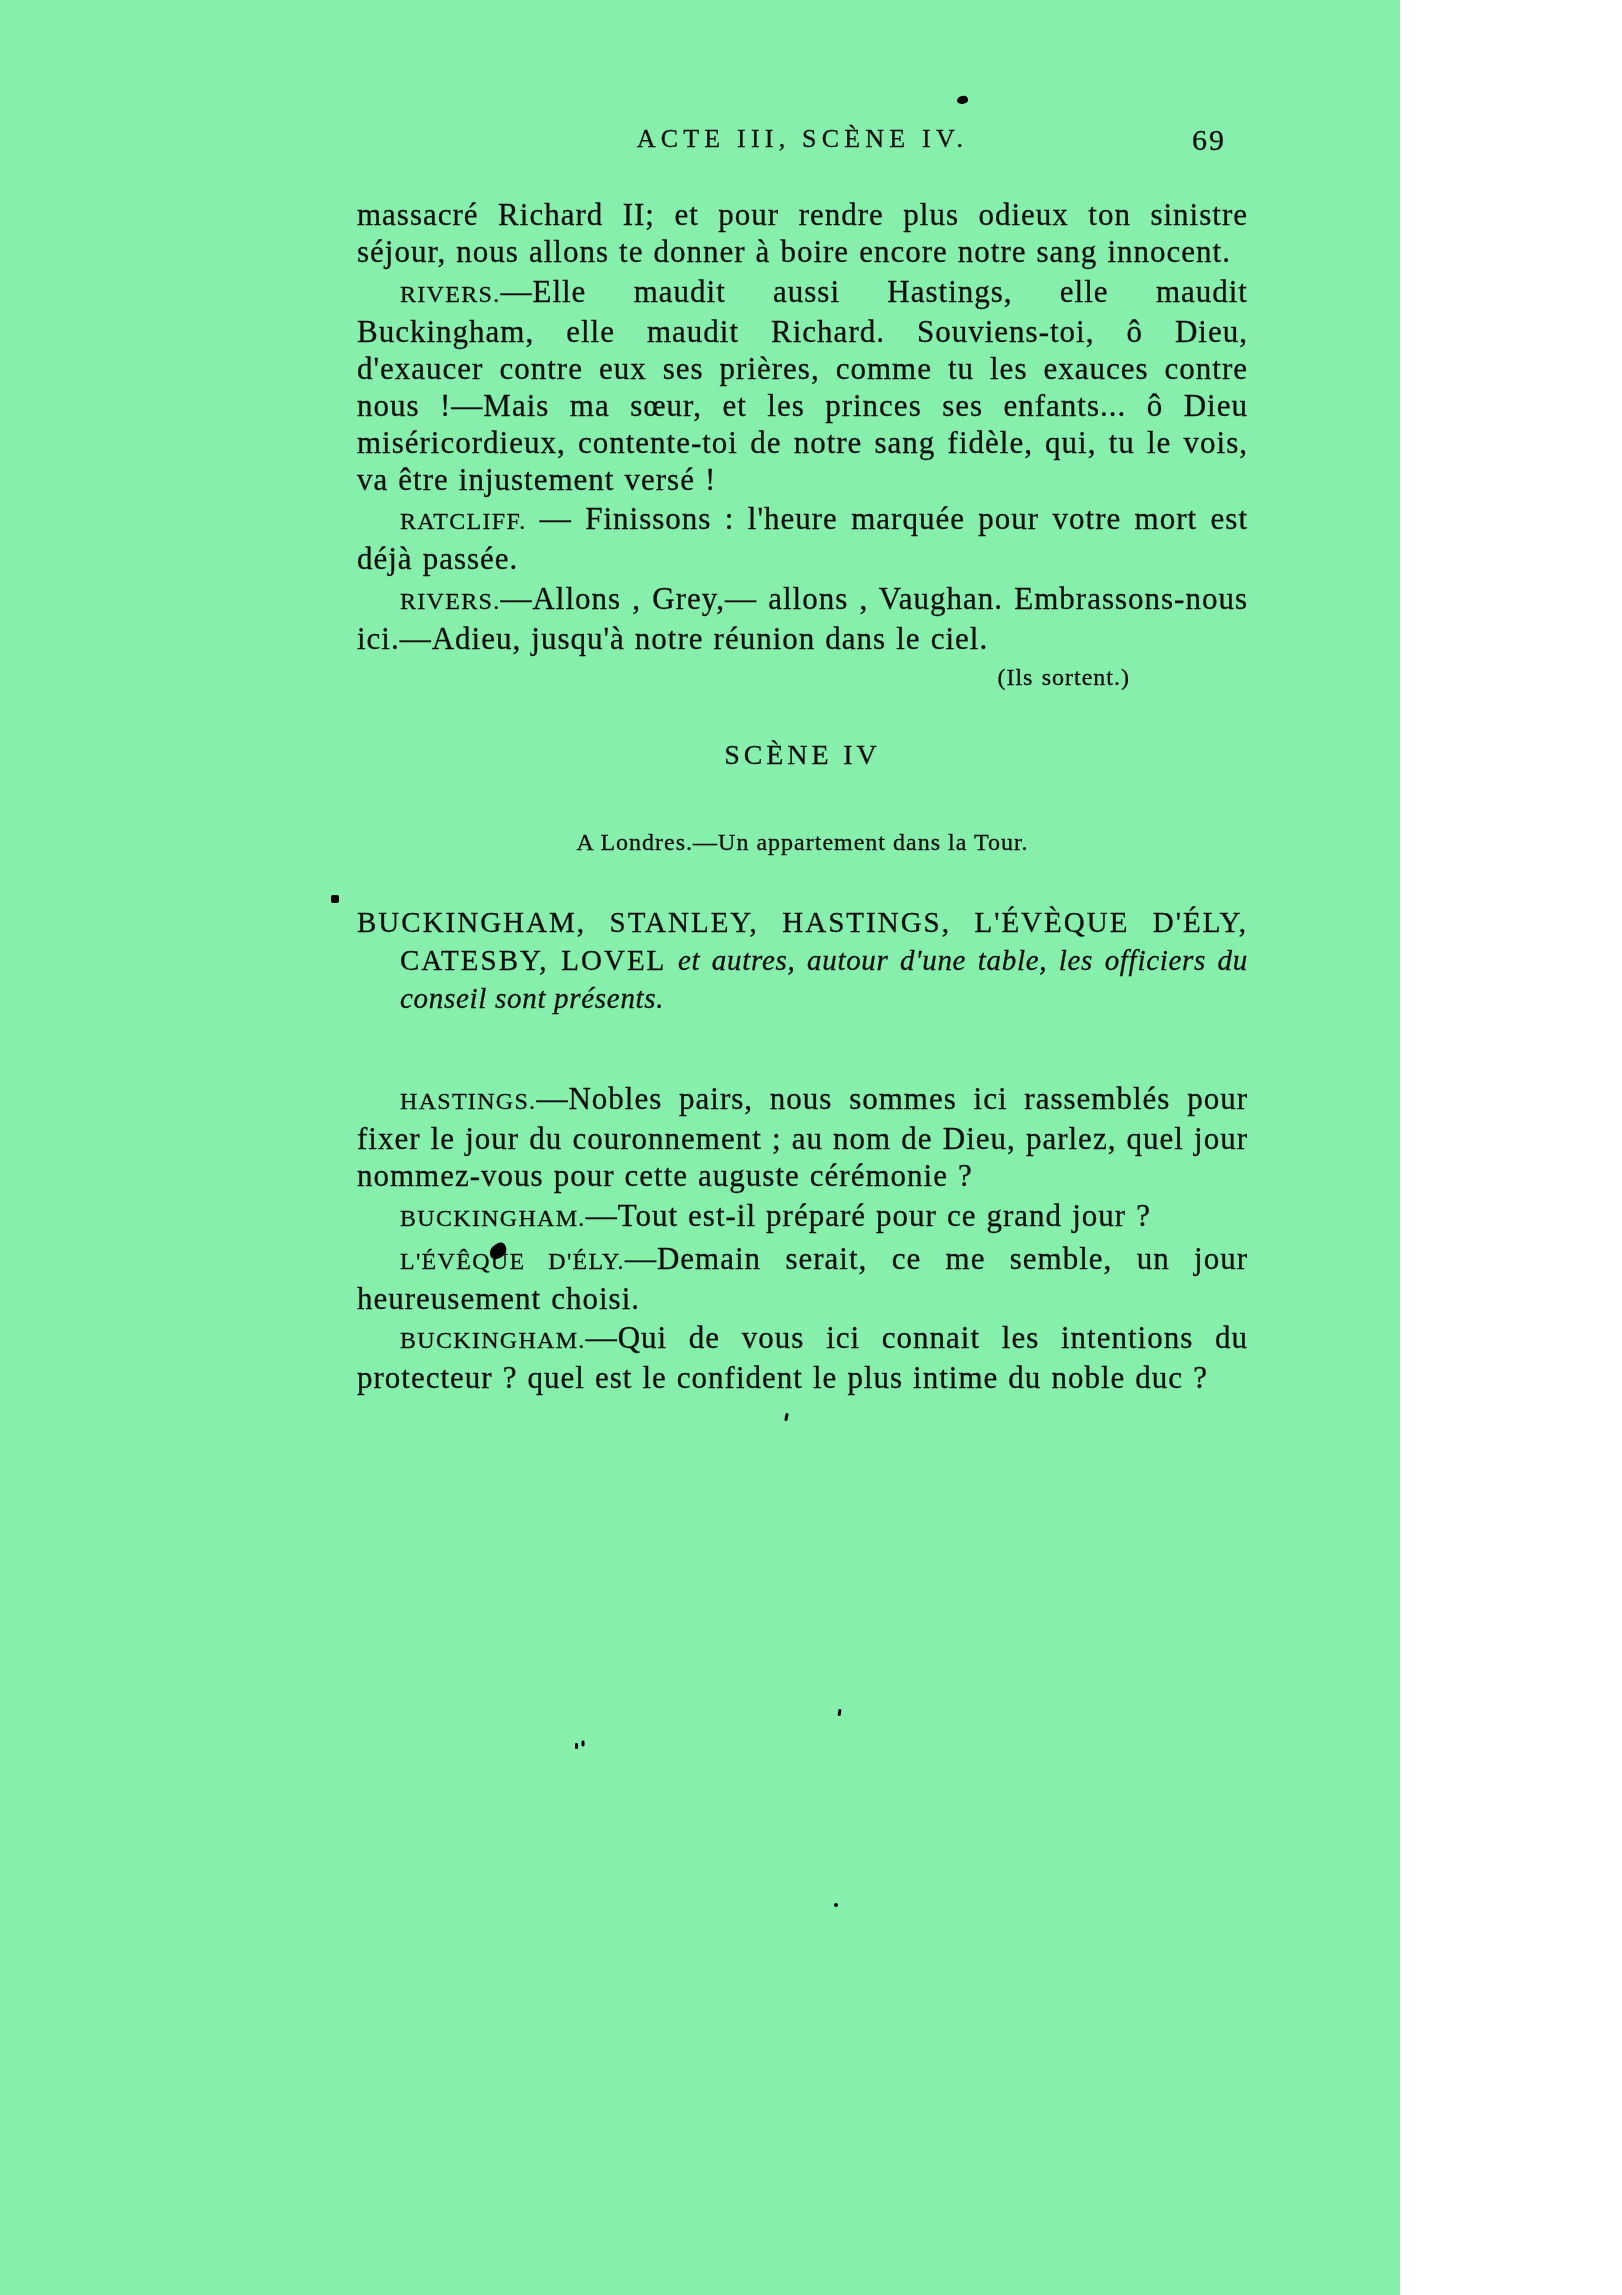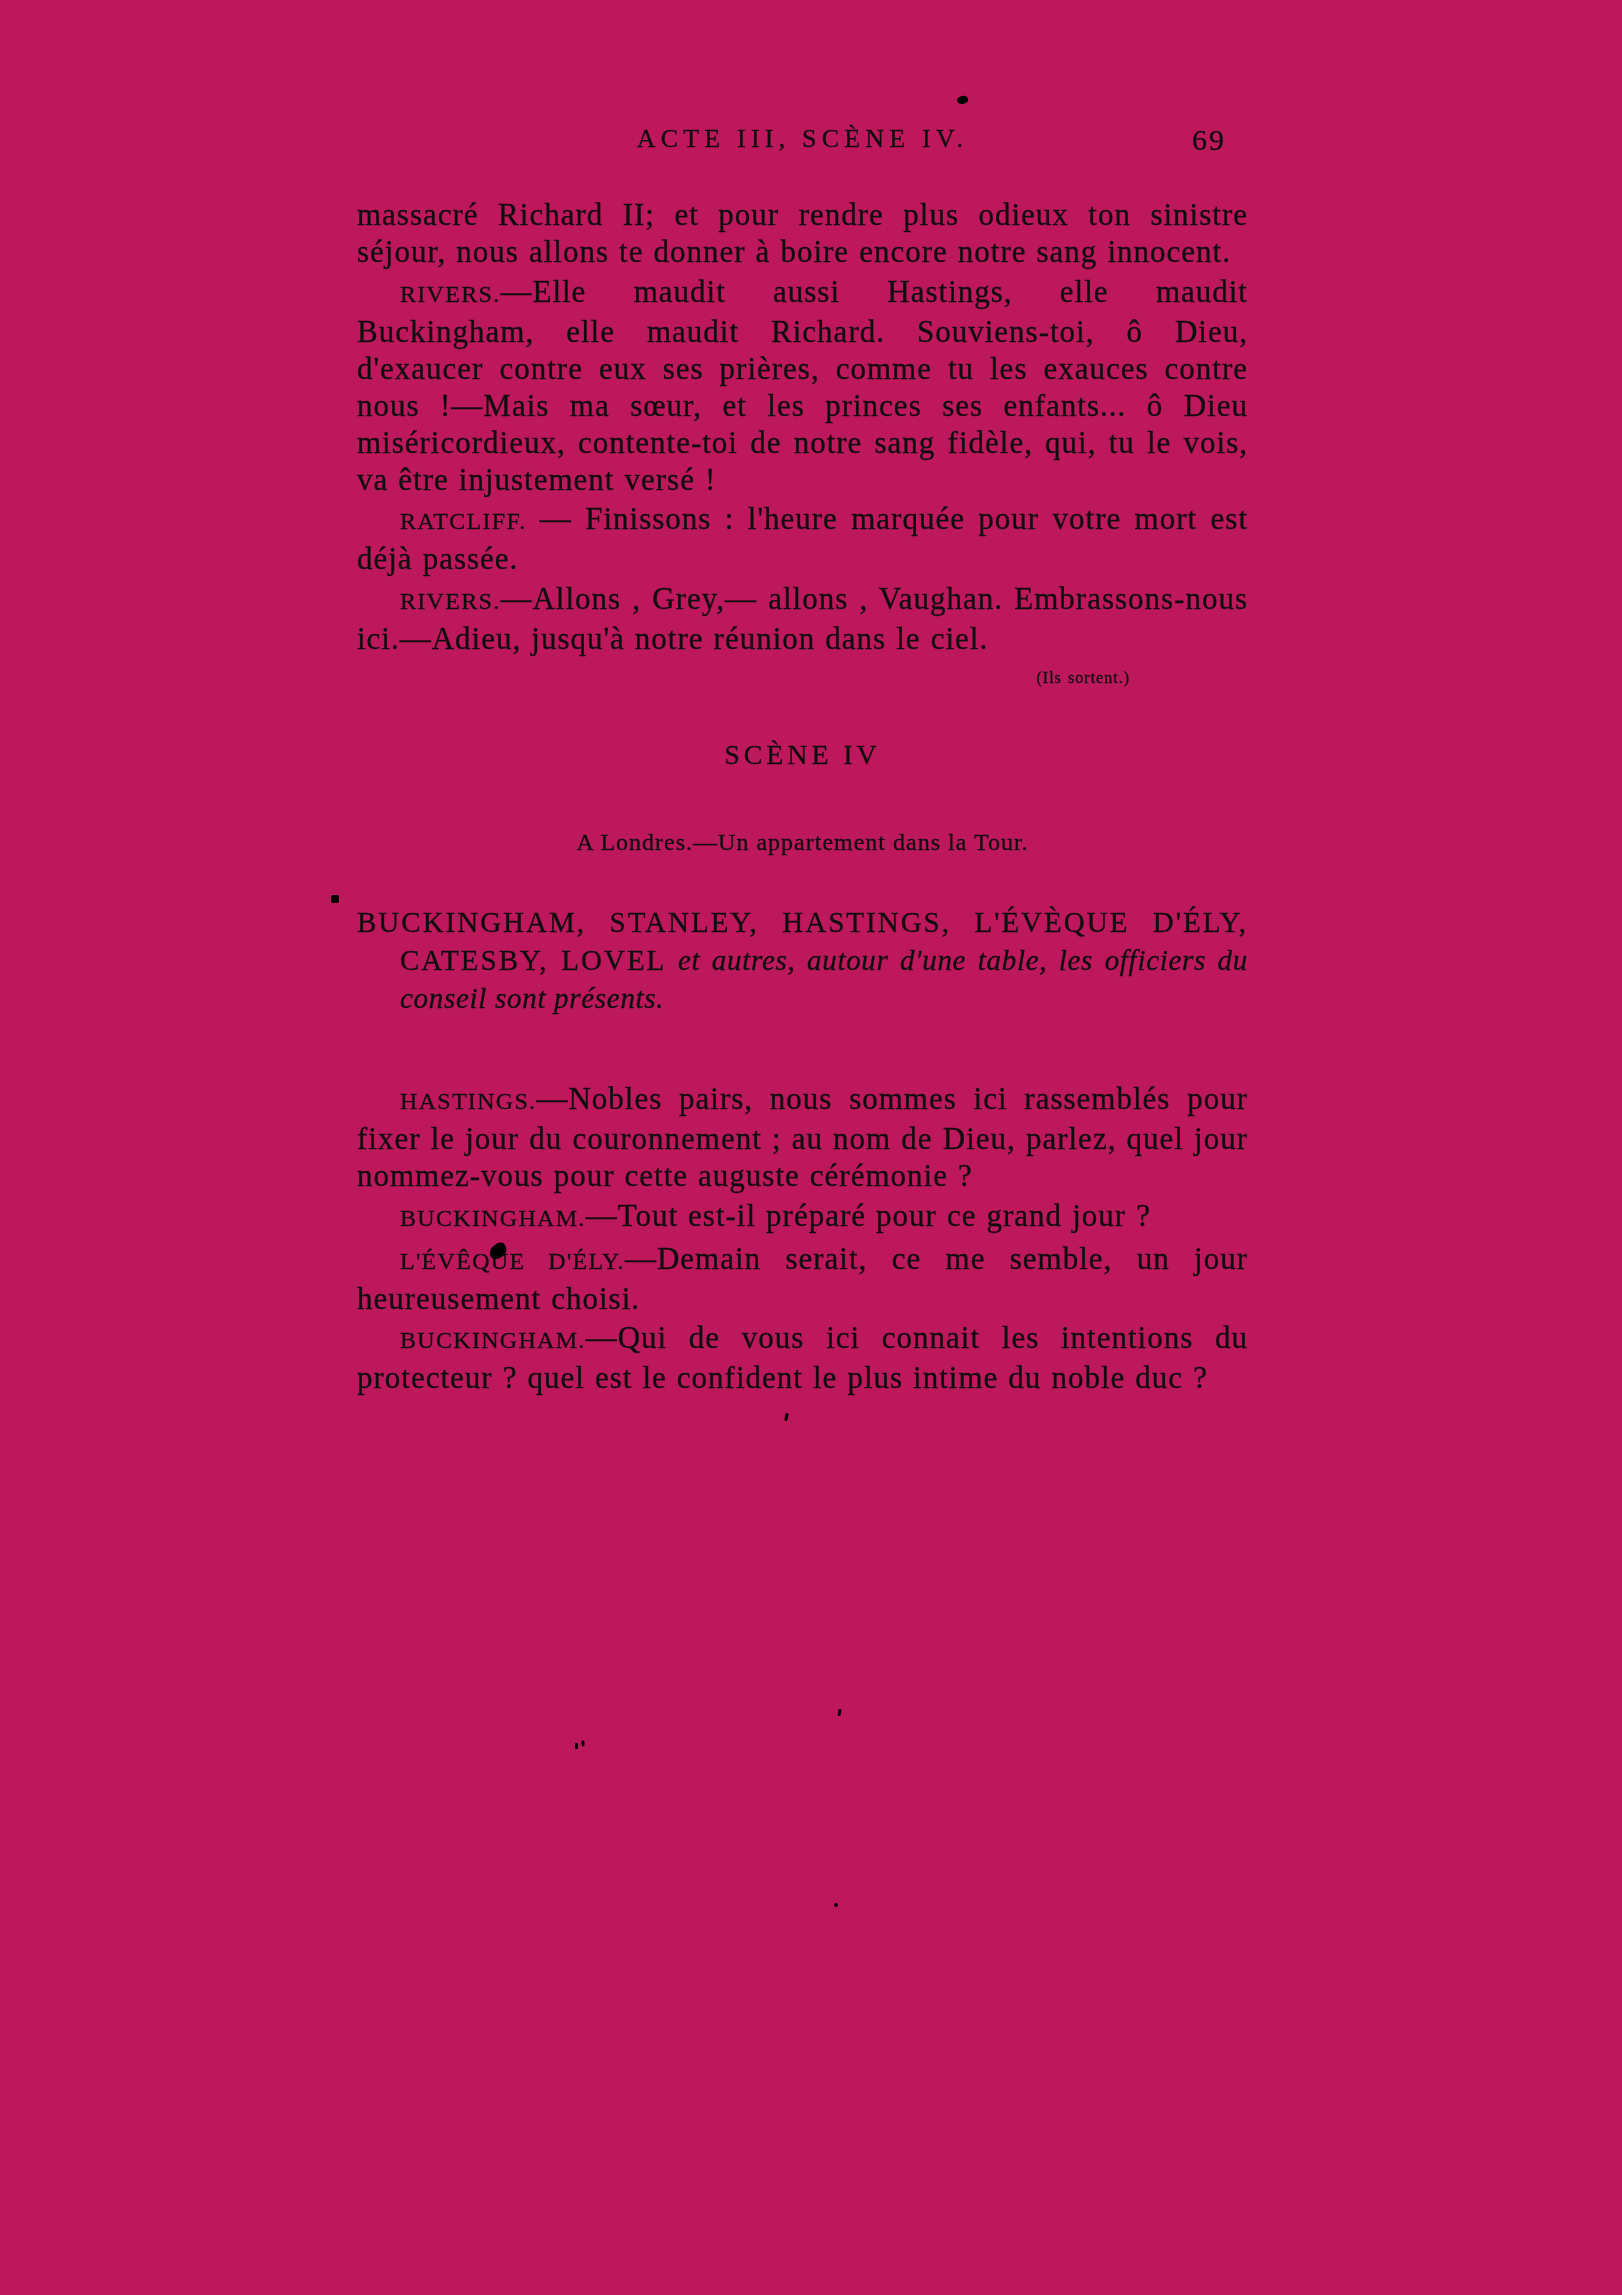--- a/index.html
+++ b/index.html
@@ -2,23 +2,23 @@
 <html lang="fr" style="font-size:10.5px"><head>
 <meta charset="utf-8">
 <style>
   html, body {
     margin: 0;
     padding: 0;
     background: #ffffff;
   }
   .page {
     position: relative;
-    width: 1622px;
+    width: 1400px;
     height: 2295px;
-    background: #be185d;
+    background: #86efac;
     font-family: "Liberation Serif", "DejaVu Serif", serif;
     color: #0e0e0e;
     overflow: hidden;
     -webkit-text-stroke: 0.3px;
   }
   .text-block {
     position: absolute;
     left: 357px;
     top: 124px;
     width: 891px;
@@ -48,21 +48,21 @@
   .body-text p { margin: 0 0 2.6px 0; }
   p.continuation { text-indent: 0; }
   p.speech { text-indent: 43px; }
   .speaker {
     font-size: 24px;
     letter-spacing: 1.3px;
   }
   .stage-direction {
     text-align: right;
     padding-right: 118px;
-    font-size: 16px;
+    font-size: 24px;
     margin-top: 10.5px;
   }
   .scene-heading {
     margin: 43px 0 0 0;
     text-align: center;
     font-size: 28px;
     font-weight: normal;
     letter-spacing: 3.9px;
   }
   .scene-location {

